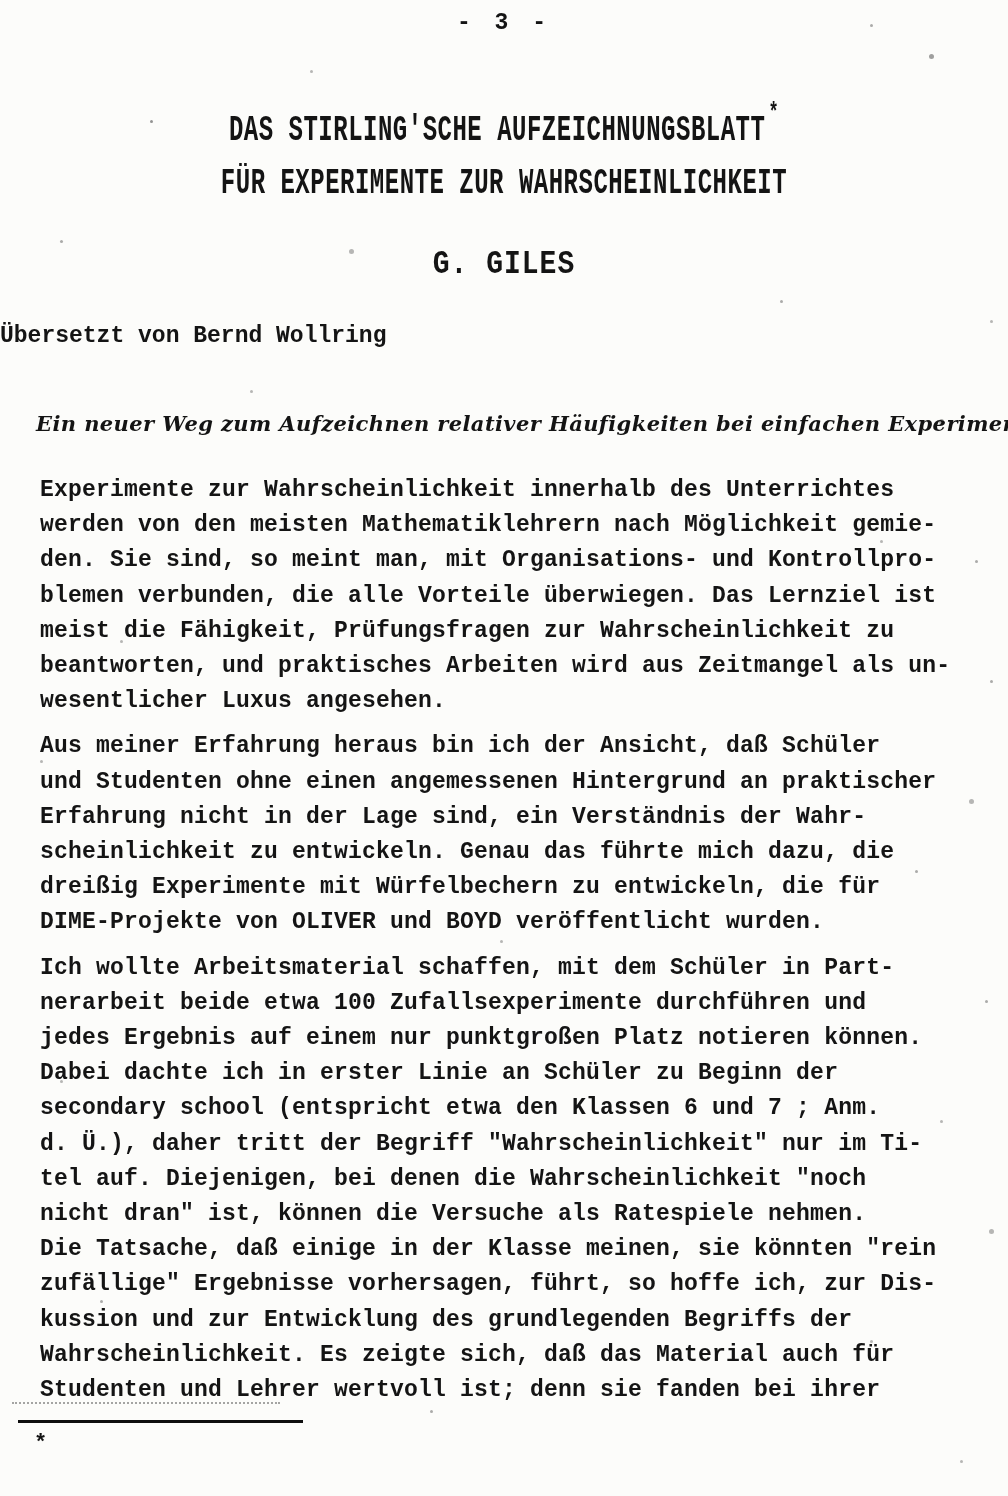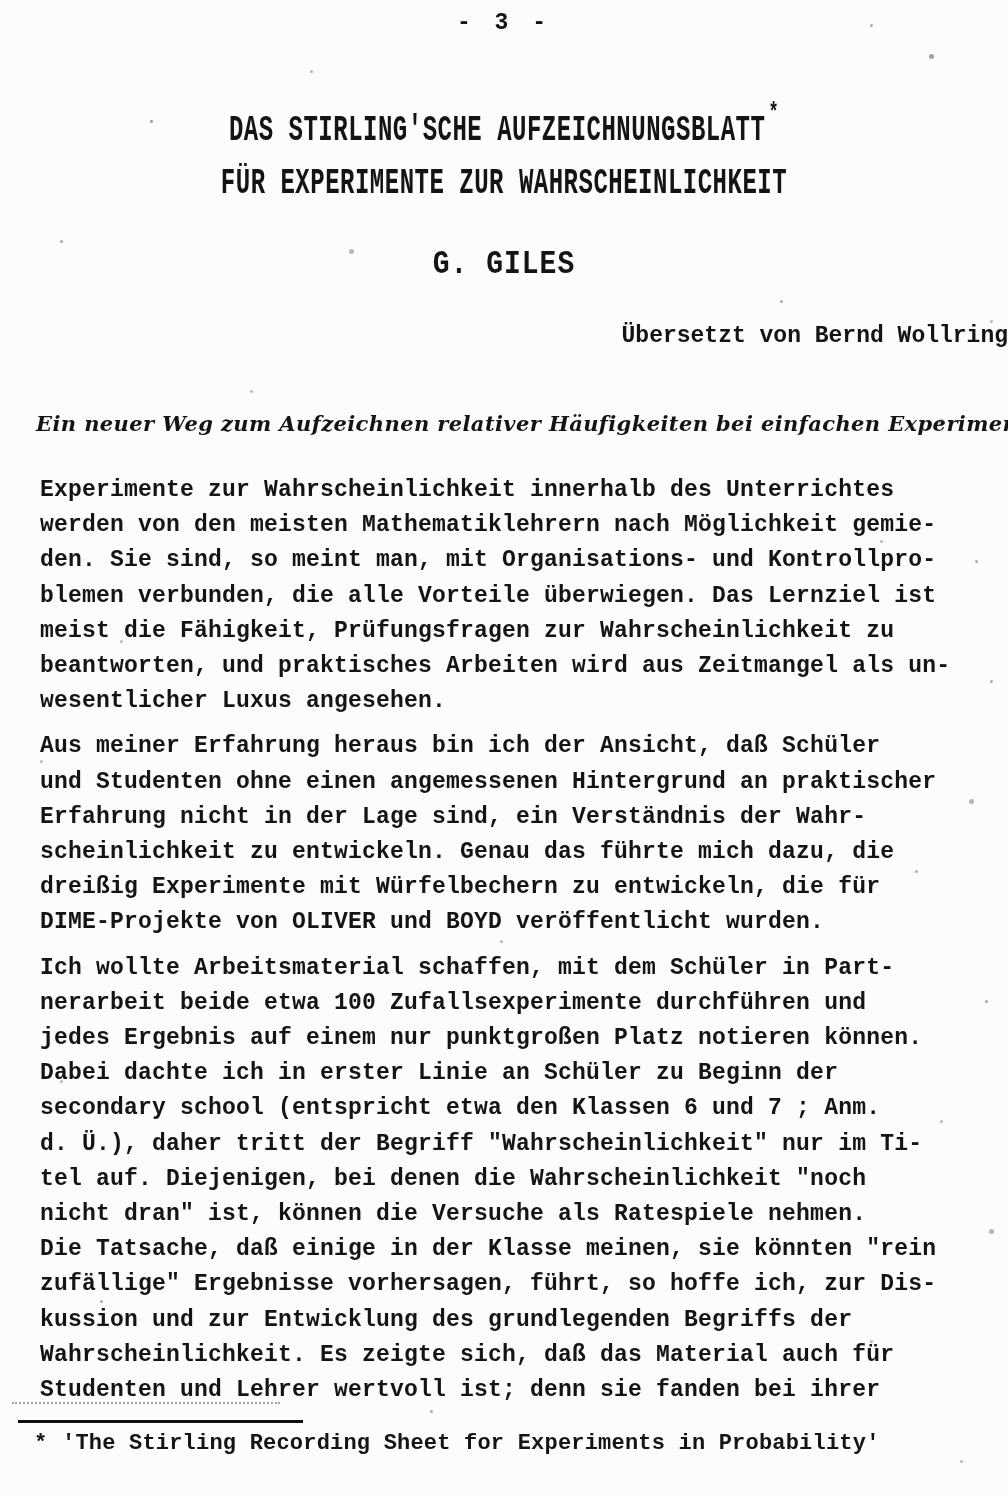--- a/index.html
+++ b/index.html
@@ -83,21 +83,21 @@
     margin-top: 46px;
     text-align: center;
     font-size: 28px;
     line-height: 36px;
     letter-spacing: 1px;
     transform: scaleY(1.2);
   }
 
   .translator {
     margin-top: 36px;
-    text-align: right;
+    text-align: left;
     font-size: 23px;
     line-height: 34px;
   }
 
   .subtitle {
     margin: 56px 20px 0 36px;
     font-family: "DejaVu Serif", serif;
     font-style: italic;
     font-weight: 700;
     font-size: 21px;
@@ -196,17 +196,16 @@
 Wahrscheinlichkeit. Es zeigte sich, daß das Material auch für
 Studenten und Lehrer wertvoll ist; denn sie fanden bei ihrer</p>
   </div>
 
   <div class="artifact-dots"></div>
   <div class="footnote-rule"></div>
 
   <div class="footnote">
     <span class="footnote-marker">*</span>
     <span>
-      <span class="footnote-line" style="display:block">'The Stirling Recording Sheet for Experiments in Probability'</span>
     </span>
   </div>
 
 </div>
 
 </body></html>

